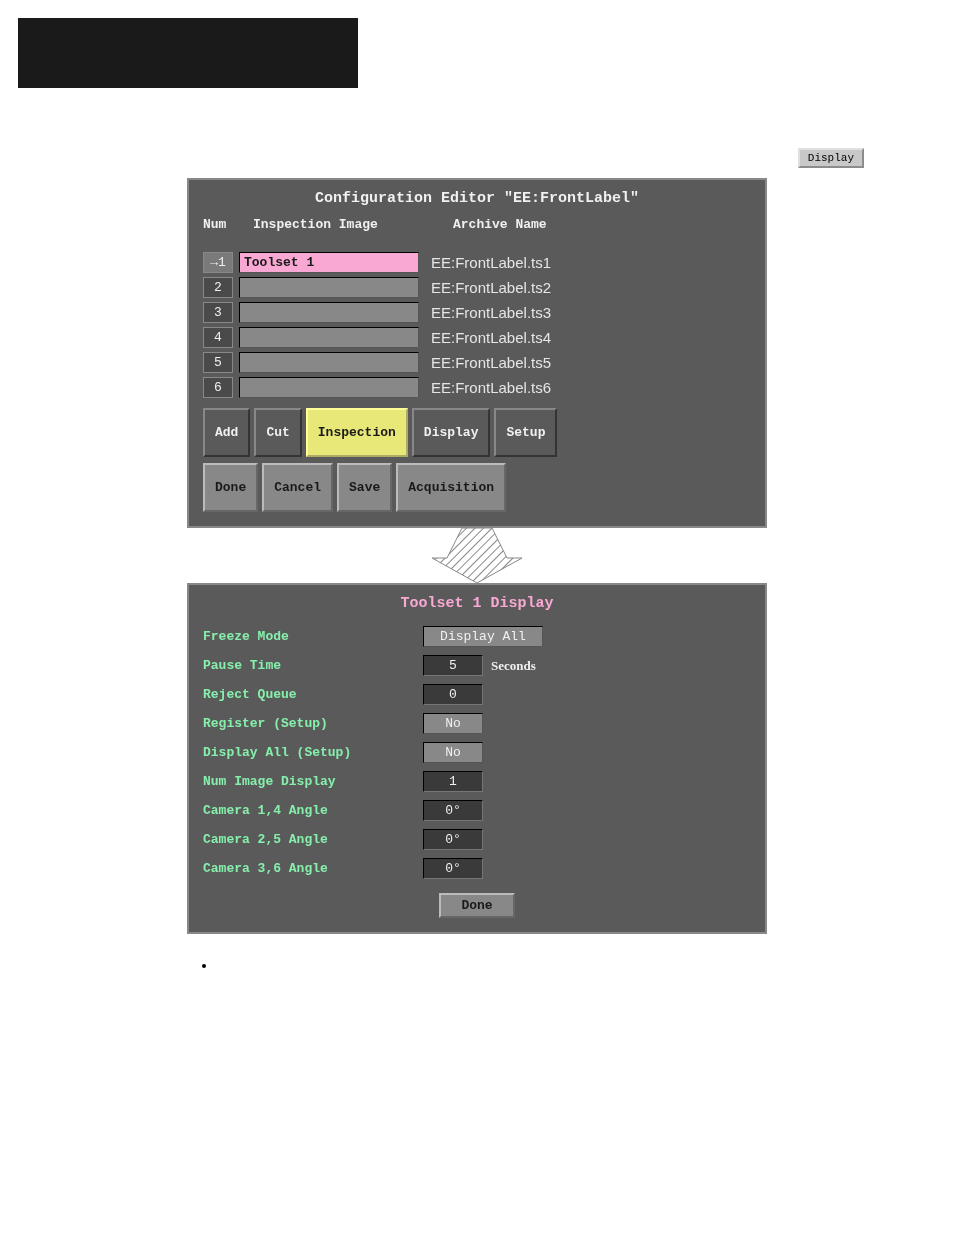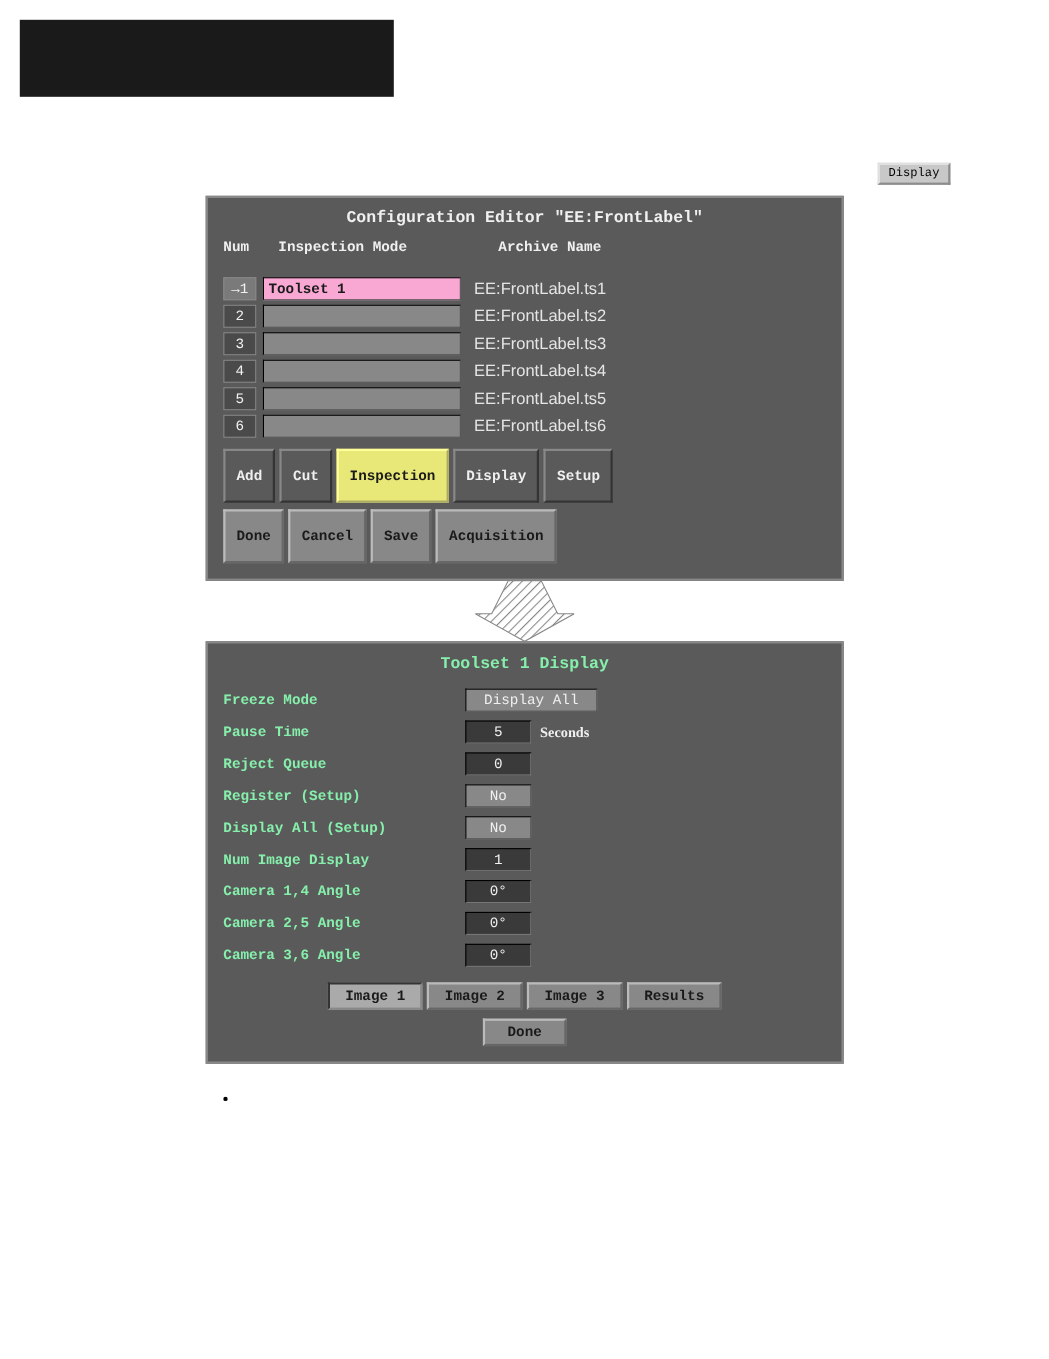--- a/index.html
+++ b/index.html
@@ -150,21 +150,21 @@
     .toolset-panel {
       width: 580px;
       background: #5a5a5a;
       border: 2px solid #888;
       padding: 10px 14px 14px 14px;
     }
     .toolset-title {
       text-align: center;
       font-weight: bold;
       font-size: 15px;
-      color: #86efac;
+      color: #f9a8d4;
       margin-bottom: 14px;
       font-family: 'Courier New', monospace;
     }
 
     .toolset-row {
       display: flex;
       align-items: center;
       margin-bottom: 8px;
     }
     .toolset-label {
@@ -277,21 +277,21 @@
   <button class="display-btn-small">Display</button>
 </div>
 
 <div class="main-content">
 
   <div class="config-panel">
     <div class="config-title">Configuration Editor "EE:FrontLabel"</div>
 
     <div class="config-header-row">
       <span class="col-num">Num</span>
-      <span class="col-name">Inspection Mode</span>
+      <span class="col-name">Inspection Image</span>
       <span class="col-archive">Archive Name</span>
     </div>
 
     <div class="config-row">
       <div class="row-num-box selected">→1</div>
       <input class="row-name-input filled" value="Toolset 1" readonly="" style="">
       <span class="row-archive">EE:FrontLabel.ts1</span>
     </div>
 
     <div class="config-row">
@@ -398,26 +398,20 @@
       <span class="toolset-label">Camera 2,5 Angle</span>
       <span class="toolset-value dark-box">0°</span>
     </div>
 
     <div class="toolset-row">
       <span class="toolset-label">Camera 3,6 Angle</span>
       <span class="toolset-value dark-box">0°</span>
     </div>
 
     <div class="toolset-bottom">
-      <div class="image-tabs">
-        <button class="image-tab active">Image 1</button>
-        <button class="image-tab">Image 2</button>
-        <button class="image-tab">Image 3</button>
-        <button class="image-tab result">Results</button>
-      </div>
       <div class="done-row">
         <button class="done-btn">Done</button>
       </div>
     </div>
   </div>
 
   <div class="bullet-area">
     <ul>
       <li class="bullet-item"></li>
     </ul>

